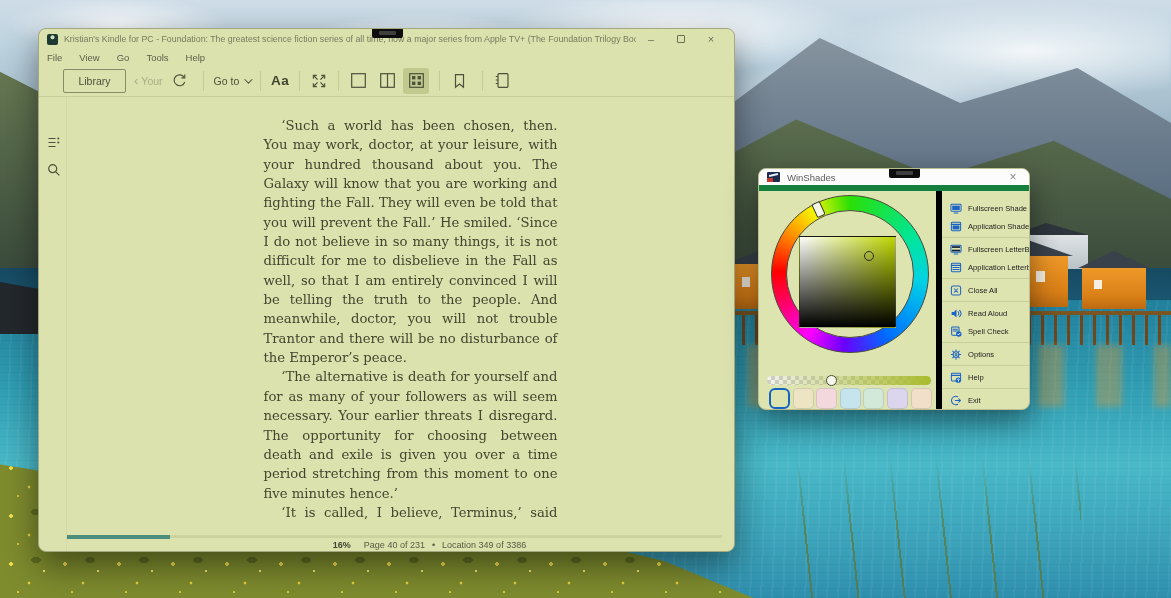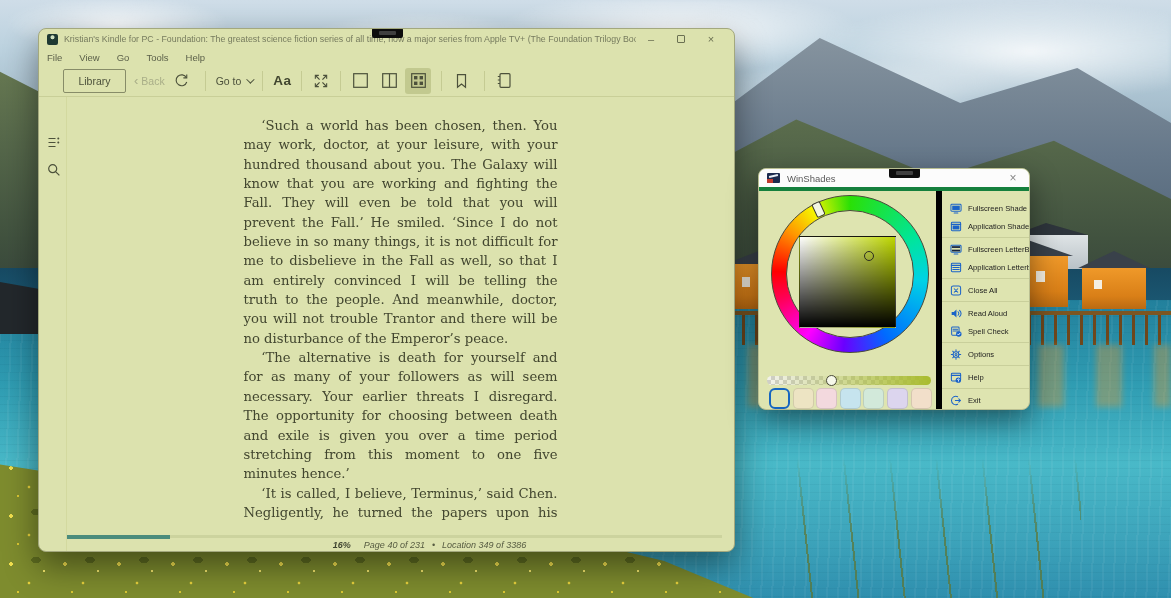--- a/index.html
+++ b/index.html
@@ -90,33 +90,33 @@
   .tb-sep { width:1px; height:20px; background:#c5cb93; margin:0 6px; }
   .kd-goto { display:flex; align-items:center; gap:5px; font-size:10.5px; color:#4c513b; margin:0 4px; }
   .chev-down { width:6px; height:6px; border-right:1.4px solid #4c513b; border-bottom:1.4px solid #4c513b; transform:rotate(45deg) translateY(-2px); }
   .kd-aa { font-size:13.5px; font-weight:600; color:#41462f; letter-spacing:.5px; }
   .tb-icon.selected { background:#c2c98f; border-radius:3px; }
   .kd-rail { position:absolute; left:0; top:68px; width:28px; bottom:0; border-right:1px solid #d3d99f; }
   .rail-icon { position:absolute; left:8px; width:15px; height:15px; }
   .kd-content { position:absolute; left:29px; top:68px; right:1px; bottom:26px; overflow:hidden; }
   .kd-book { width:314px; margin:19px auto 0; font-family:"DejaVu Serif","Liberation Serif",serif;
     font-size:13.2px; line-height:19.35px; color:#42462f; text-align:justify; }
-  .kd-book p { text-indent:1.35em; }
+  .kd-book p { text-indent:1.35em;margin-left:20px; }
   .kd-progress-track { position:absolute; left:28px; right:12px; bottom:13px; height:3px; background:#ccd39e; }
   .kd-progress-fill { position:absolute; left:28px; bottom:12.5px; height:4px; width:103px; background:#4b8c7c; }
   .kd-footer { position:absolute; left:28px; right:0; bottom:0; height:13px; display:flex; align-items:center; justify-content:center;
-    padding-left:58px; gap:7px; font-size:9px; color:#565b41;font-style:italic; }
+    padding-left:58px; gap:7px; font-size:9px; color:#565b41; }
   .kd-footer .pct { font-weight:700; color:#3f4430; margin-right:6px; }
   svg.olive { stroke:#4c513b; fill:none; stroke-width:1.2; }
   svg.olive .fil { fill:#4c513b; stroke:none; }
 
   
   .ws { position:absolute; left:758px; top:168px; width:272px; height:242px; z-index:30;
     border-radius:8px; box-shadow:0 12px 30px rgba(0,0,0,.45); background:#dee4b0; overflow:hidden; border:1px solid #b9bf92; }
-  .ws-titlebar { position:absolute; left:0; top:0; width:100%; height:22px; background:#fcfcfc; border-bottom:4px solid #15803d;
+  .ws-titlebar { position:absolute; left:0; top:0; width:100%; height:22px; background:#fcfcfc; border-bottom:6px solid #15803d;
     display:flex; align-items:center; padding:0 8px; }
   .ws-appicon { width:13px; height:10px; margin-right:7px; position:relative; background:#1c2b4e; border-radius:1px; overflow:hidden; }
   .ws-appicon::before { content:""; position:absolute; left:0; bottom:0; width:6px; height:4px; background:#c23a2e; }
   .ws-appicon::after { content:""; position:absolute; left:2px; top:2px; width:9px; height:2px; background:#e8eef5; transform:rotate(-12deg); }
   .ws-title { font-size:9.5px; color:#5a5a5a; }
   .ws-close { margin-left:auto; font-size:12px; color:#888; width:16px; text-align:center; }
   .ws-body { position:absolute; left:0; top:22px; width:100%; bottom:0; }
   .ws-picker { position:absolute; left:0; top:0; width:177px; height:100%; }
   .hue-ring { position:absolute; left:12px; top:4px; width:158px; height:158px; border-radius:50%; border:1px solid #4a4a3a;
     background:conic-gradient(from 0deg,
@@ -202,21 +202,21 @@
       <span>File</span>
       <span>View</span>
       <span>Go</span>
       <span>Tools</span>
       <span>Help</span>
     </div>
     <div class="kd-toolbar">
       <button class="kd-lib">Library</button>
       <div class="kd-back">
         <span class="chev">‹</span>
-        <span>Back</span>
+        <span>Your</span>
       </div>
       <div class="tb-icon" style="margin-left:4px">
         <svg class="olive" width="15" height="15" viewBox="0 0 16 16">
           <path d="M13.6 9.6A5.8 5.8 0 1 1 13.2 5"></path>
             <path d="M13.6 1.6v3.6h-3.6"></path>
         </svg>
       </div>
       <div class="tb-sep" style="margin-left:10px"></div>
       <div class="kd-goto">
         <span>Go to</span>

